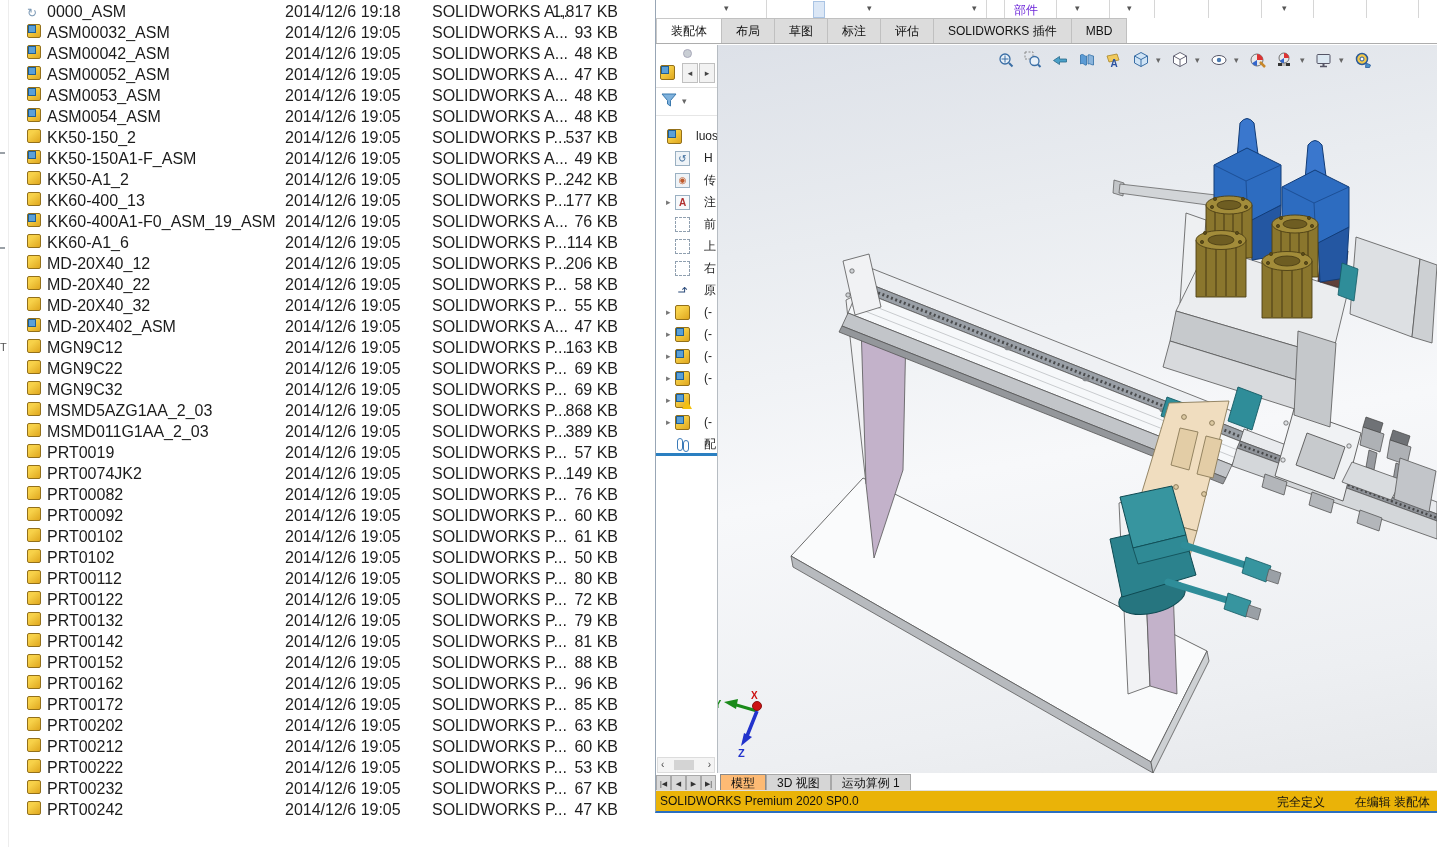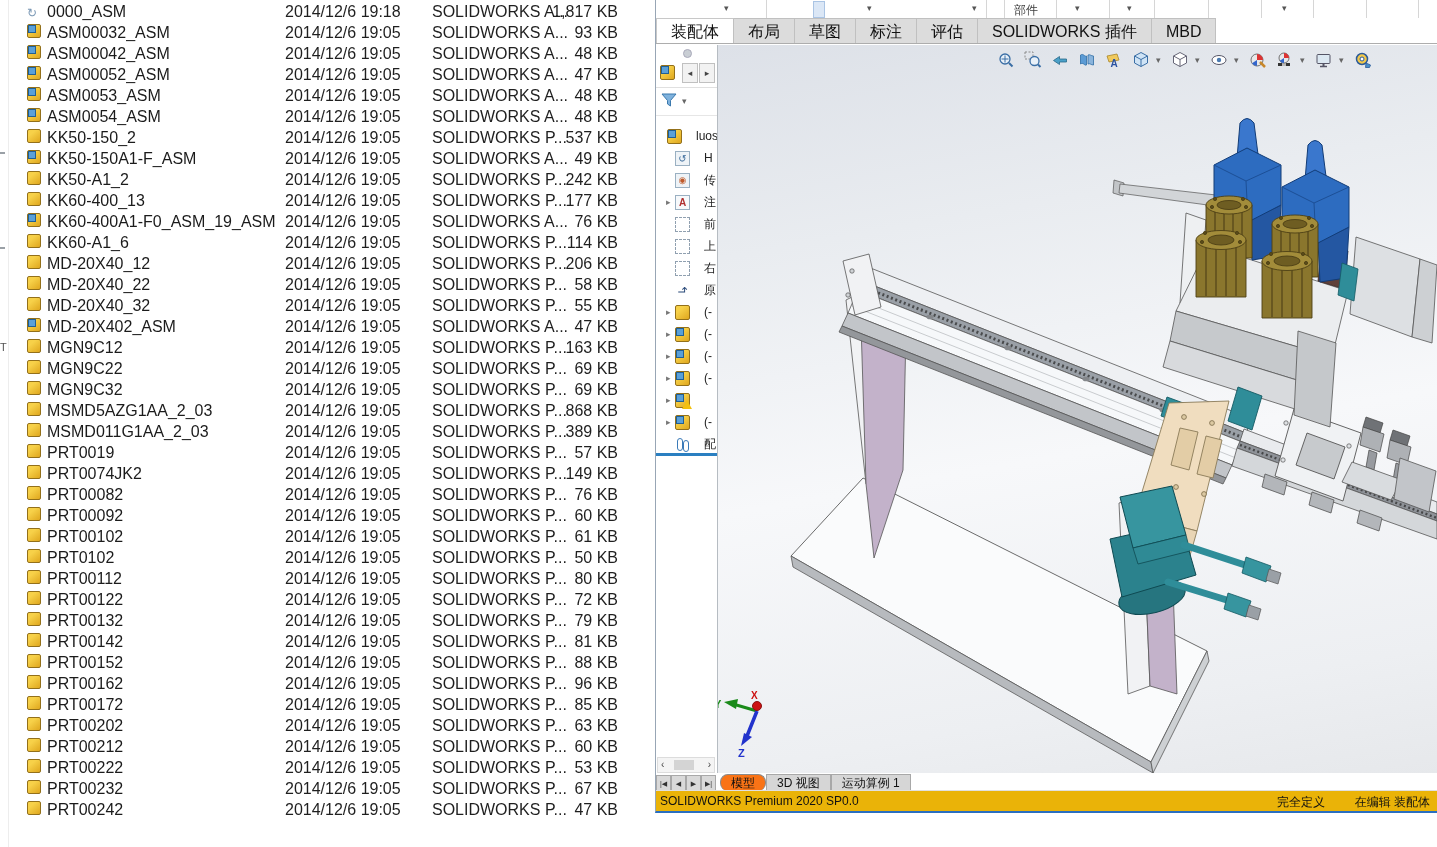--- a/index.html
+++ b/index.html
@@ -29,24 +29,24 @@
   .fic.inuse::after{content:"↻";color:#7a98b5;font-size:12px;line-height:14px;}
 
   
   .sw{position:absolute;left:655px;top:0;width:782px;height:813px;background:#fff;
       border-left:1px solid #98a6b5;border-bottom:2px solid #2a6fc0;box-sizing:border-box;}
   
   .cm-toprow{position:absolute;left:0;top:0;width:100%;height:18px;background:#fff;}
   .cmsep{position:absolute;top:0;width:1px;height:18px;background:#d6d6d6;}
   .cmdd{position:absolute;top:3px;font-size:9px;color:#555;}
   .cmhl{position:absolute;left:157px;top:1px;width:10px;height:15px;background:#dbe7f6;border:1px solid #aac4e4;}
-  .cmcomp{position:absolute;left:358px;top:2px;font-size:12px;color:#404040;}
+  .cmcomp{position:absolute;left:358px;top:2px;font-size:12px;color:#6d28d9;}
   
   .cm-tabs{position:absolute;left:0;top:18px;width:100%;height:26px;background:#fff;border-bottom:1px solid #adadad;box-sizing:border-box;display:flex;}
-  .cmtab{height:25px;line-height:25px;text-align:center;font-size:16px;color:#111;
+  .cmtab{height:25px;line-height:25px;text-align:center;font-size:12px;color:#111;
          background:#dcdcdc;border-right:1px solid #c0c0c0;border-top:1px solid #c0c0c0;padding:0 14px;box-sizing:border-box;}
   .cmtab.active{background:#fff;border-top:1px solid #c8c8c8;border-left:1px solid #c8c8c8;}
   
   .sw-main{position:absolute;left:0;top:45px;right:0;height:730px;}
   
   .fm-panel{position:absolute;left:0;top:0;width:62px;height:730px;background:#fff;border-right:1px solid #b6bcc2;box-sizing:border-box;overflow:hidden;}
   .fm-handle{position:absolute;left:27px;top:4px;width:7px;height:7px;border-radius:50%;background:#c9ced4;border:1px solid #aab;}
   .fm-tabbar{position:absolute;left:0;top:14px;width:100%;height:28px;border-bottom:1px solid #e0e0e0;}
   .fm-tabbar .ti{position:absolute;left:4px;top:6px;}
   .fm-arrowbtn{position:absolute;top:4px;width:16px;height:20px;background:#f2f2f2;border:1px solid #c0c0c0;
@@ -88,21 +88,21 @@
   .dd{width:9px;font-size:9px;color:#666;}
   .dd::after{content:"▾";}
 
   
   .sw-bottom{position:absolute;left:0;bottom:20px;width:100%;height:18px;background:#fff;display:flex;align-items:flex-end;}
   .vcr{display:flex;margin-right:4px;}
   .vcrbtn{width:15px;height:16px;background:#d9d9d9;border:1px solid #a8a8a8;font-size:7px;color:#333;
           text-align:center;line-height:15px;box-sizing:border-box;}
   .btab{height:17px;line-height:16px;font-size:12px;color:#111;text-align:center;padding:0 10px;
         background:#d6d6d6;border:1px solid #a8a8a8;border-bottom:none;box-sizing:border-box;}
-  .btab.active{background:#f97316;border-color:#8a8a8a;border-radius:8px;}
+  .btab.active{background:#fdba74;border-color:#8a8a8a;}
   .btab-filler{height:9px;width:80px;border-bottom:1px solid #a8a8a8;}
   .status-bar{position:absolute;left:0;bottom:0;width:100%;height:20px;background:#eab308;border-top:1px solid #e0e0e0;font-size:12px;color:#111;}
   .status-left{position:absolute;left:4px;top:3px;}
   .status-def{position:absolute;right:112px;top:3px;}
   .status-edit{position:absolute;right:7px;top:3px;}
 </style>
 </head>
 <body>
 
 <div class="explorer">

